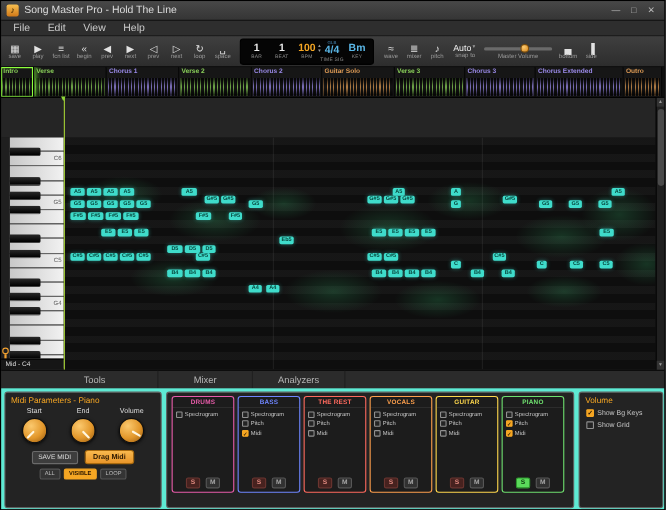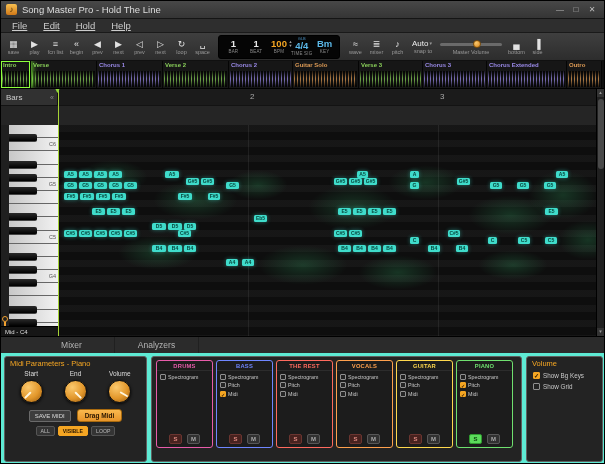--- a/index.html
+++ b/index.html
@@ -4,21 +4,21 @@
 <style>
 *{margin:0;padding:0;box-sizing:border-box;}
 body{background:#555;font-family:"Liberation Sans",sans-serif;}
 .window{position:relative;width:605px;height:464px;background:#252525;overflow:hidden;border:1px solid #000;}
 .titlebar{position:absolute;left:0;top:0;right:0;height:18px;background:linear-gradient(#484848,#353535);display:flex;align-items:center;padding:0 5px;gap:5px;border-bottom:1px solid #151515;}
 .app-icon{width:11px;height:11px;background:linear-gradient(#f8c050,#d07818);border-radius:2px;font-size:8px;color:#402800;display:flex;align-items:center;justify-content:center;}
 .title{font-size:9.5px;color:#ddd;flex:1;}
 .winctl{display:flex;gap:2px;}
 .win-btn{width:14px;text-align:center;font-size:8px;color:#bbb;cursor:default;}
 .menubar{position:absolute;top:18px;left:0;right:0;height:14px;background:#2e2e2e;display:flex;align-items:center;padding-left:3px;border-bottom:1px solid #1a1a1a;}
-.menu-item{font-size:9.5px;color:#ccc;padding:4px 8px;text-decoration:underline;}
+.menu-item{font-size:9.5px;color:#ccc;padding:4px 8px;}
 .toolbar{position:absolute;top:32px;left:0;right:0;height:28px;background:linear-gradient(#3f3f3f,#2d2d2d);display:flex;align-items:center;border-bottom:1px solid #101010;padding:0 2px;}
 .tb-group{display:flex;align-items:center;}
 .tb-btn{width:21px;display:flex;flex-direction:column;align-items:center;justify-content:center;}
 .tb-btn .ic{font-size:9px;color:#e2e2e2;line-height:10px;}
 .tb-btn .lb{font-size:5.5px;color:#9a9a9a;line-height:6px;white-space:nowrap;}
 .display{width:122px;height:24px;background:#050505;border-radius:3px;margin:0 5px;display:flex;align-items:stretch;padding:1px 3px;border:1px solid #000;}
 .disp-col{flex:1;display:flex;flex-direction:column;align-items:center;justify-content:center;position:relative;}
 .disp-val{font-size:9.5px;font-weight:bold;line-height:10px;white-space:nowrap;}
 .disp-lb{font-size:4.5px;color:#8a8a8a;line-height:5px;letter-spacing:.2px;white-space:nowrap;}
 .disp-sub{font-size:4px;color:#4a90c0;line-height:4px;}
@@ -111,21 +111,21 @@
     <span class="title">Song Master Pro - Hold The Line</span>
     <div class="winctl" id="winctl">
         <span class="win-btn">—</span>
         <span class="win-btn">□</span>
         <span class="win-btn">✕</span>
       </div>
   </div>
   <div class="menubar" id="menubar">
       <span class="menu-item">File</span>
       <span class="menu-item">Edit</span>
-      <span class="menu-item">Hold</span>
+      <span class="menu-item">View</span>
       <span class="menu-item">Help</span>
     </div>
   <div class="toolbar">
     <div class="tb-group" id="tbleft">
         <div class="tb-btn">
           <span class="ic">▦</span>
           <span class="lb">save</span>
         </div>
         <div class="tb-btn">
           <span class="ic">▶</span>
@@ -264,30 +264,20 @@
       </div>
       <div class="sec-block sec-purple" style="width: 80px;">
         <div class="sec-label">Chorus Extended</div>
         <div class="sec-wave"></div>
       </div>
       <div class="sec-block sec-brown" style="width: 35px;">
         <div class="sec-label">Outro</div>
         <div class="sec-wave"></div>
       </div>
     </div>
-  <div class="bars-row">
-    <div class="row-label">
-        <span>Bars</span>
-        <span class="collapse">«</span>
-      </div>
-    <div class="ruler" id="ruler">
-        <span class="bar-num" style="left: 192px;">2</span>
-        <span class="bar-num" style="left: 382px;">3</span>
-      </div>
-  </div>
   <div class="roll-area">
     <div class="piano">
       <div class="keys" id="keys">
           <div class="wkey" style="top: 0px; height: 13.1875px;"></div>
           <div class="wkey" style="top: 13.1875px; height: 13.1875px;">
             <span>C6</span>
           </div>
           <div class="wkey" style="top: 26.375px; height: 13.1875px;"></div>
           <div class="wkey" style="top: 39.5625px; height: 13.1875px;"></div>
           <div class="wkey" style="top: 52.75px; height: 13.1875px;">
@@ -407,20 +397,21 @@
       </div>
   </div>
   <div class="vscroll">
     <div class="vs-arrow">▲</div>
     <div class="vs-thumb"></div>
     <div class="vs-arrow vs-down">▼</div>
   </div>
   <div class="playhead-line"></div>
   <div class="playhead-marker">▼</div>
   <div class="tabbar" id="tabbar">
+      <div class="tab" style="width: 115px;">Tools</div>
       <div class="tab" style="width: 86px;">Mixer</div>
       <div class="tab" style="width: 84px;">Analyzers</div>
     </div>
   <div class="bottom">
     <div class="panel midi-panel">
       <div class="panel-title">Midi Parameters - Piano</div>
       <div class="knob-row" id="knobs">
           <div class="knob-col">
             <div class="knob-lb">Start</div>
             <div class="knob">

